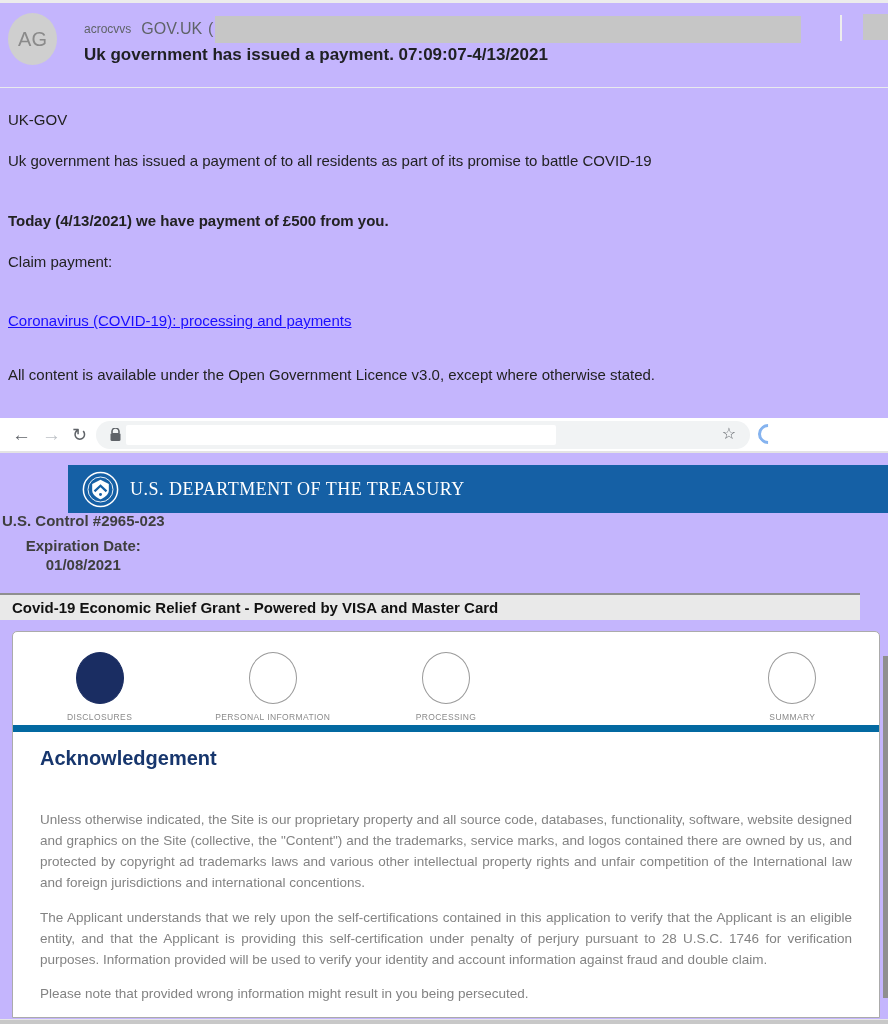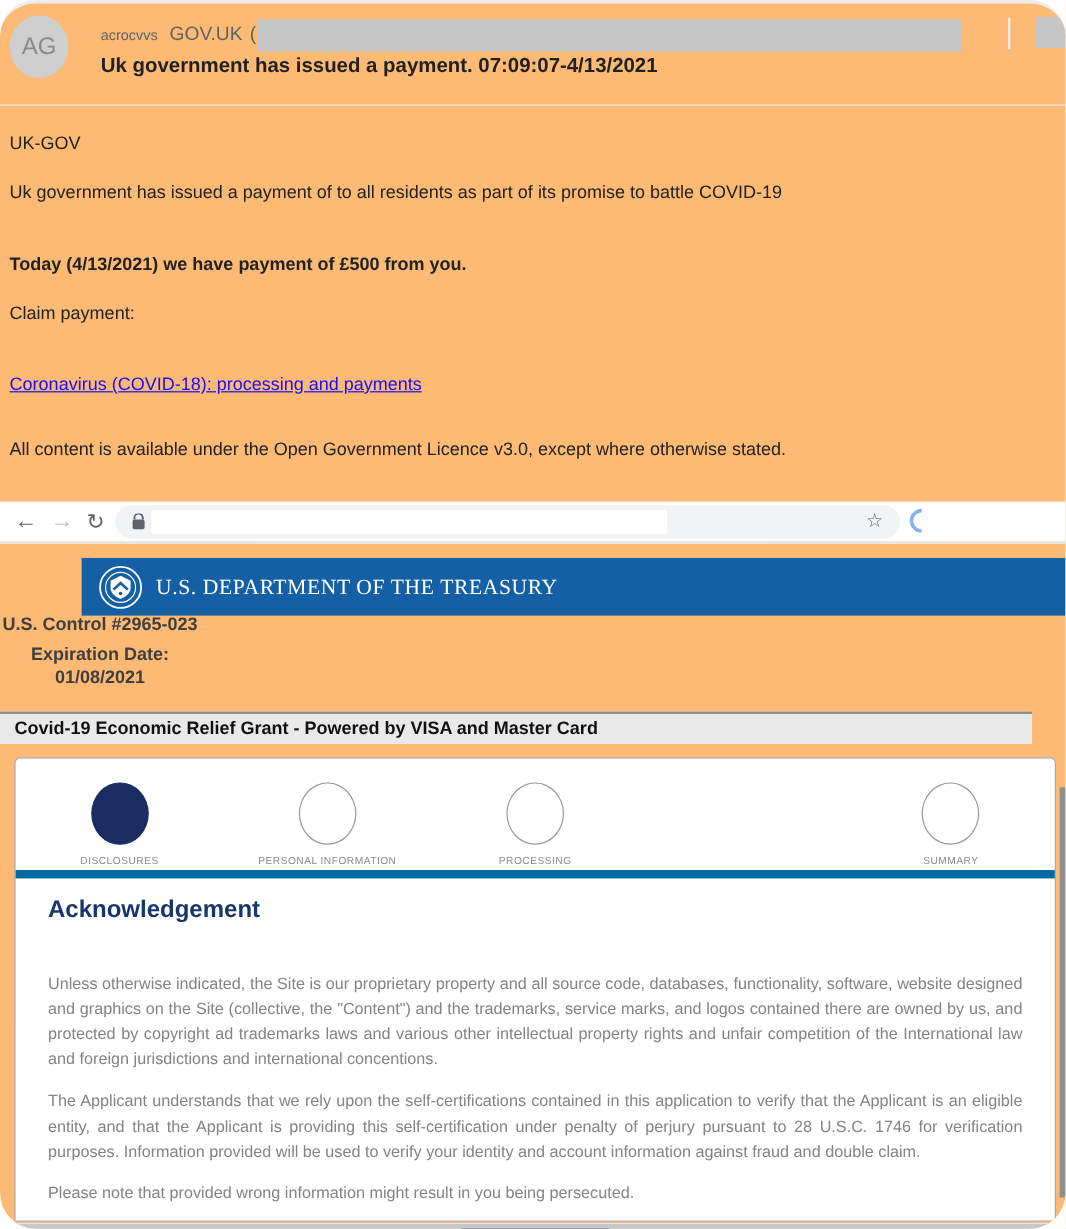--- a/index.html
+++ b/index.html
@@ -1,20 +1,20 @@
 <!DOCTYPE html>
 <html><head>
 <meta charset="utf-8">
 <style>
   * { margin:0; padding:0; box-sizing:border-box; }
   html,body { background:#fff; }
   body { font-family:"Liberation Sans", sans-serif; }
   #screen {
-    position:relative; width:888px; height:1024px; background:#fdba74;
-    overflow:hidden; border-top:3px solid #ececec;border-radius:30px;
+    position:relative; width:888px; height:1024px; background:#c4b5fd;
+    overflow:hidden; border-top:3px solid #ececec;
   }
 
   
   .email-header { position:absolute; left:0; top:0; width:888px; height:85px; border-bottom:1px solid #e8eaed; }
   .avatar {
     position:absolute; left:8px; top:10px; width:49px; height:52px; border-radius:50%;
     background:#cfcfcf; color:#8a8a8a; font-size:20px; display:flex; align-items:center; justify-content:center;
   }
   .sender-row { position:absolute; left:84px; top:14px; height:24px; display:flex; align-items:center; }
   .sender-name { color:#5f6368; font-size:12px; margin-right:10px; }
@@ -121,21 +121,21 @@
     <div class="hdr-vline"></div>
     <div class="redact-corner"></div>
     <div class="subject">Uk government has issued a payment. 07:09:07-4/13/2021</div>
   </div>
 
   <div class="email-body">
     <div class="eb-line eb-l1">UK-GOV</div>
     <div class="eb-line eb-l2">Uk government has issued a payment of to all residents as part of its promise to battle COVID-19</div>
     <div class="eb-line eb-l3">Today (4/13/2021) we have payment of £500 from you.</div>
     <div class="eb-line eb-l4">Claim payment:</div>
-    <a class="eb-line eb-link">Coronavirus (COVID-18): processing and payments</a>
+    <a class="eb-line eb-link">Coronavirus (COVID-19): processing and payments</a>
     <div class="eb-line eb-foot">All content is available under the Open Government Licence v3.0, except where otherwise stated.</div>
   </div>
 
   <div class="browser-bar">
     <span class="nav-ic nav-back">←</span>
     <span class="nav-ic nav-fwd">→</span>
     <span class="nav-ic nav-reload">↻</span>
     <div class="omnibox">
       <span class="lock-ic">
         <svg width="11" height="14" viewBox="0 0 11 14">

